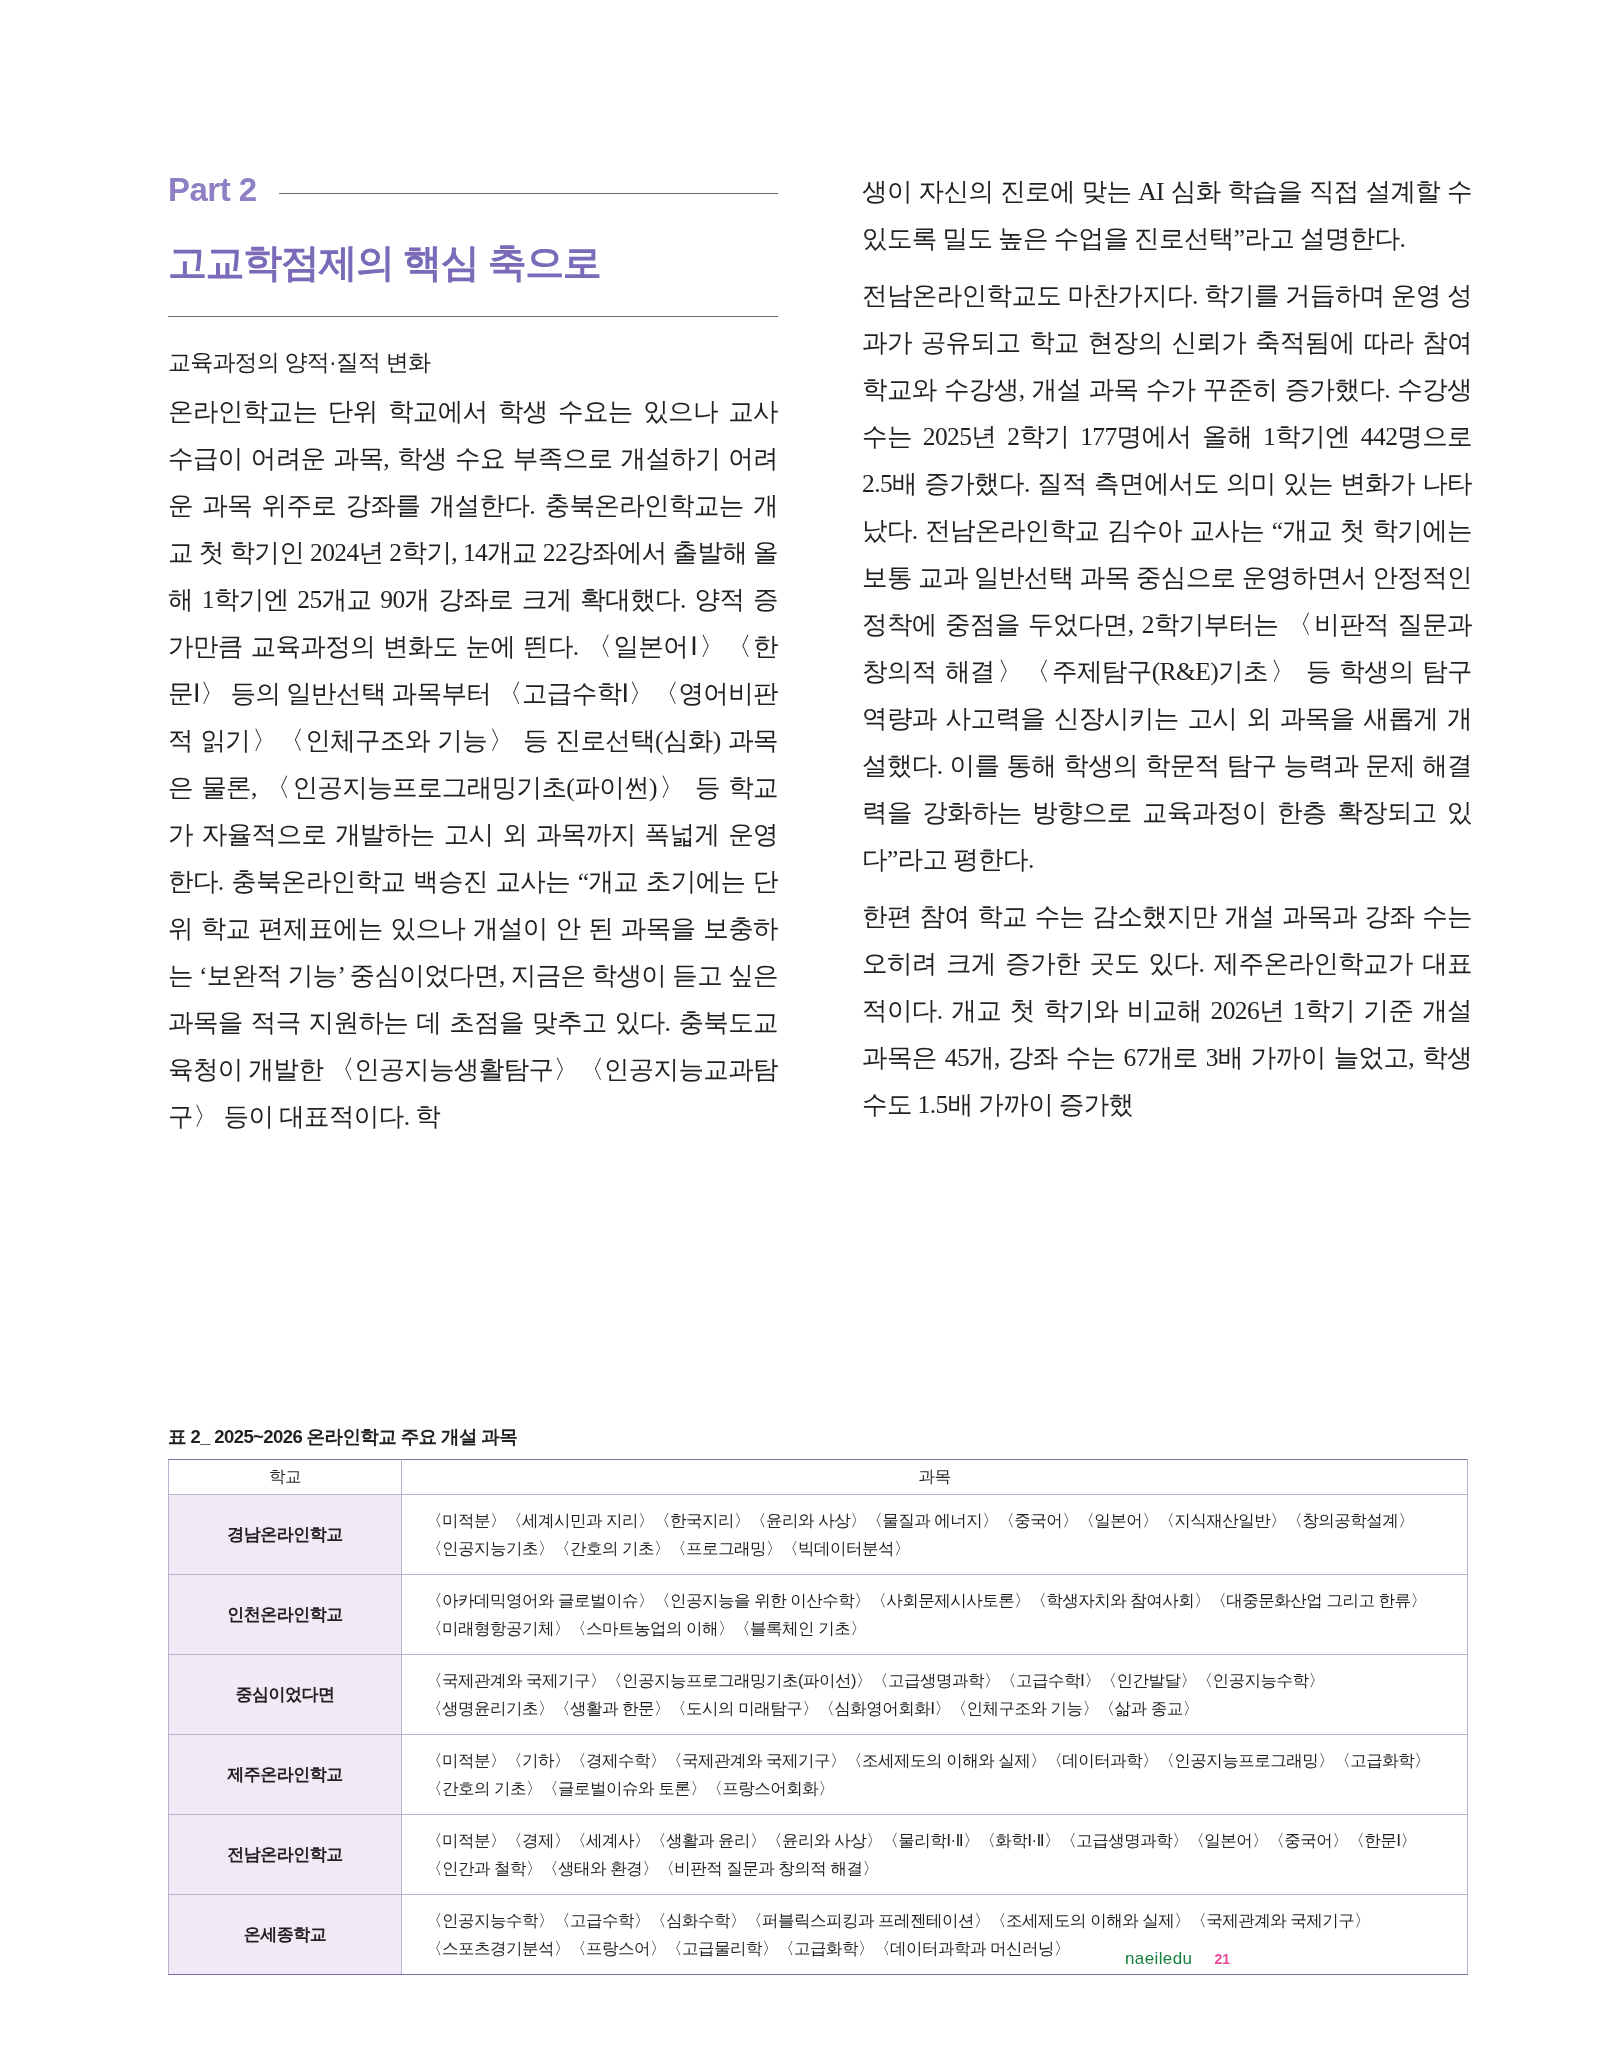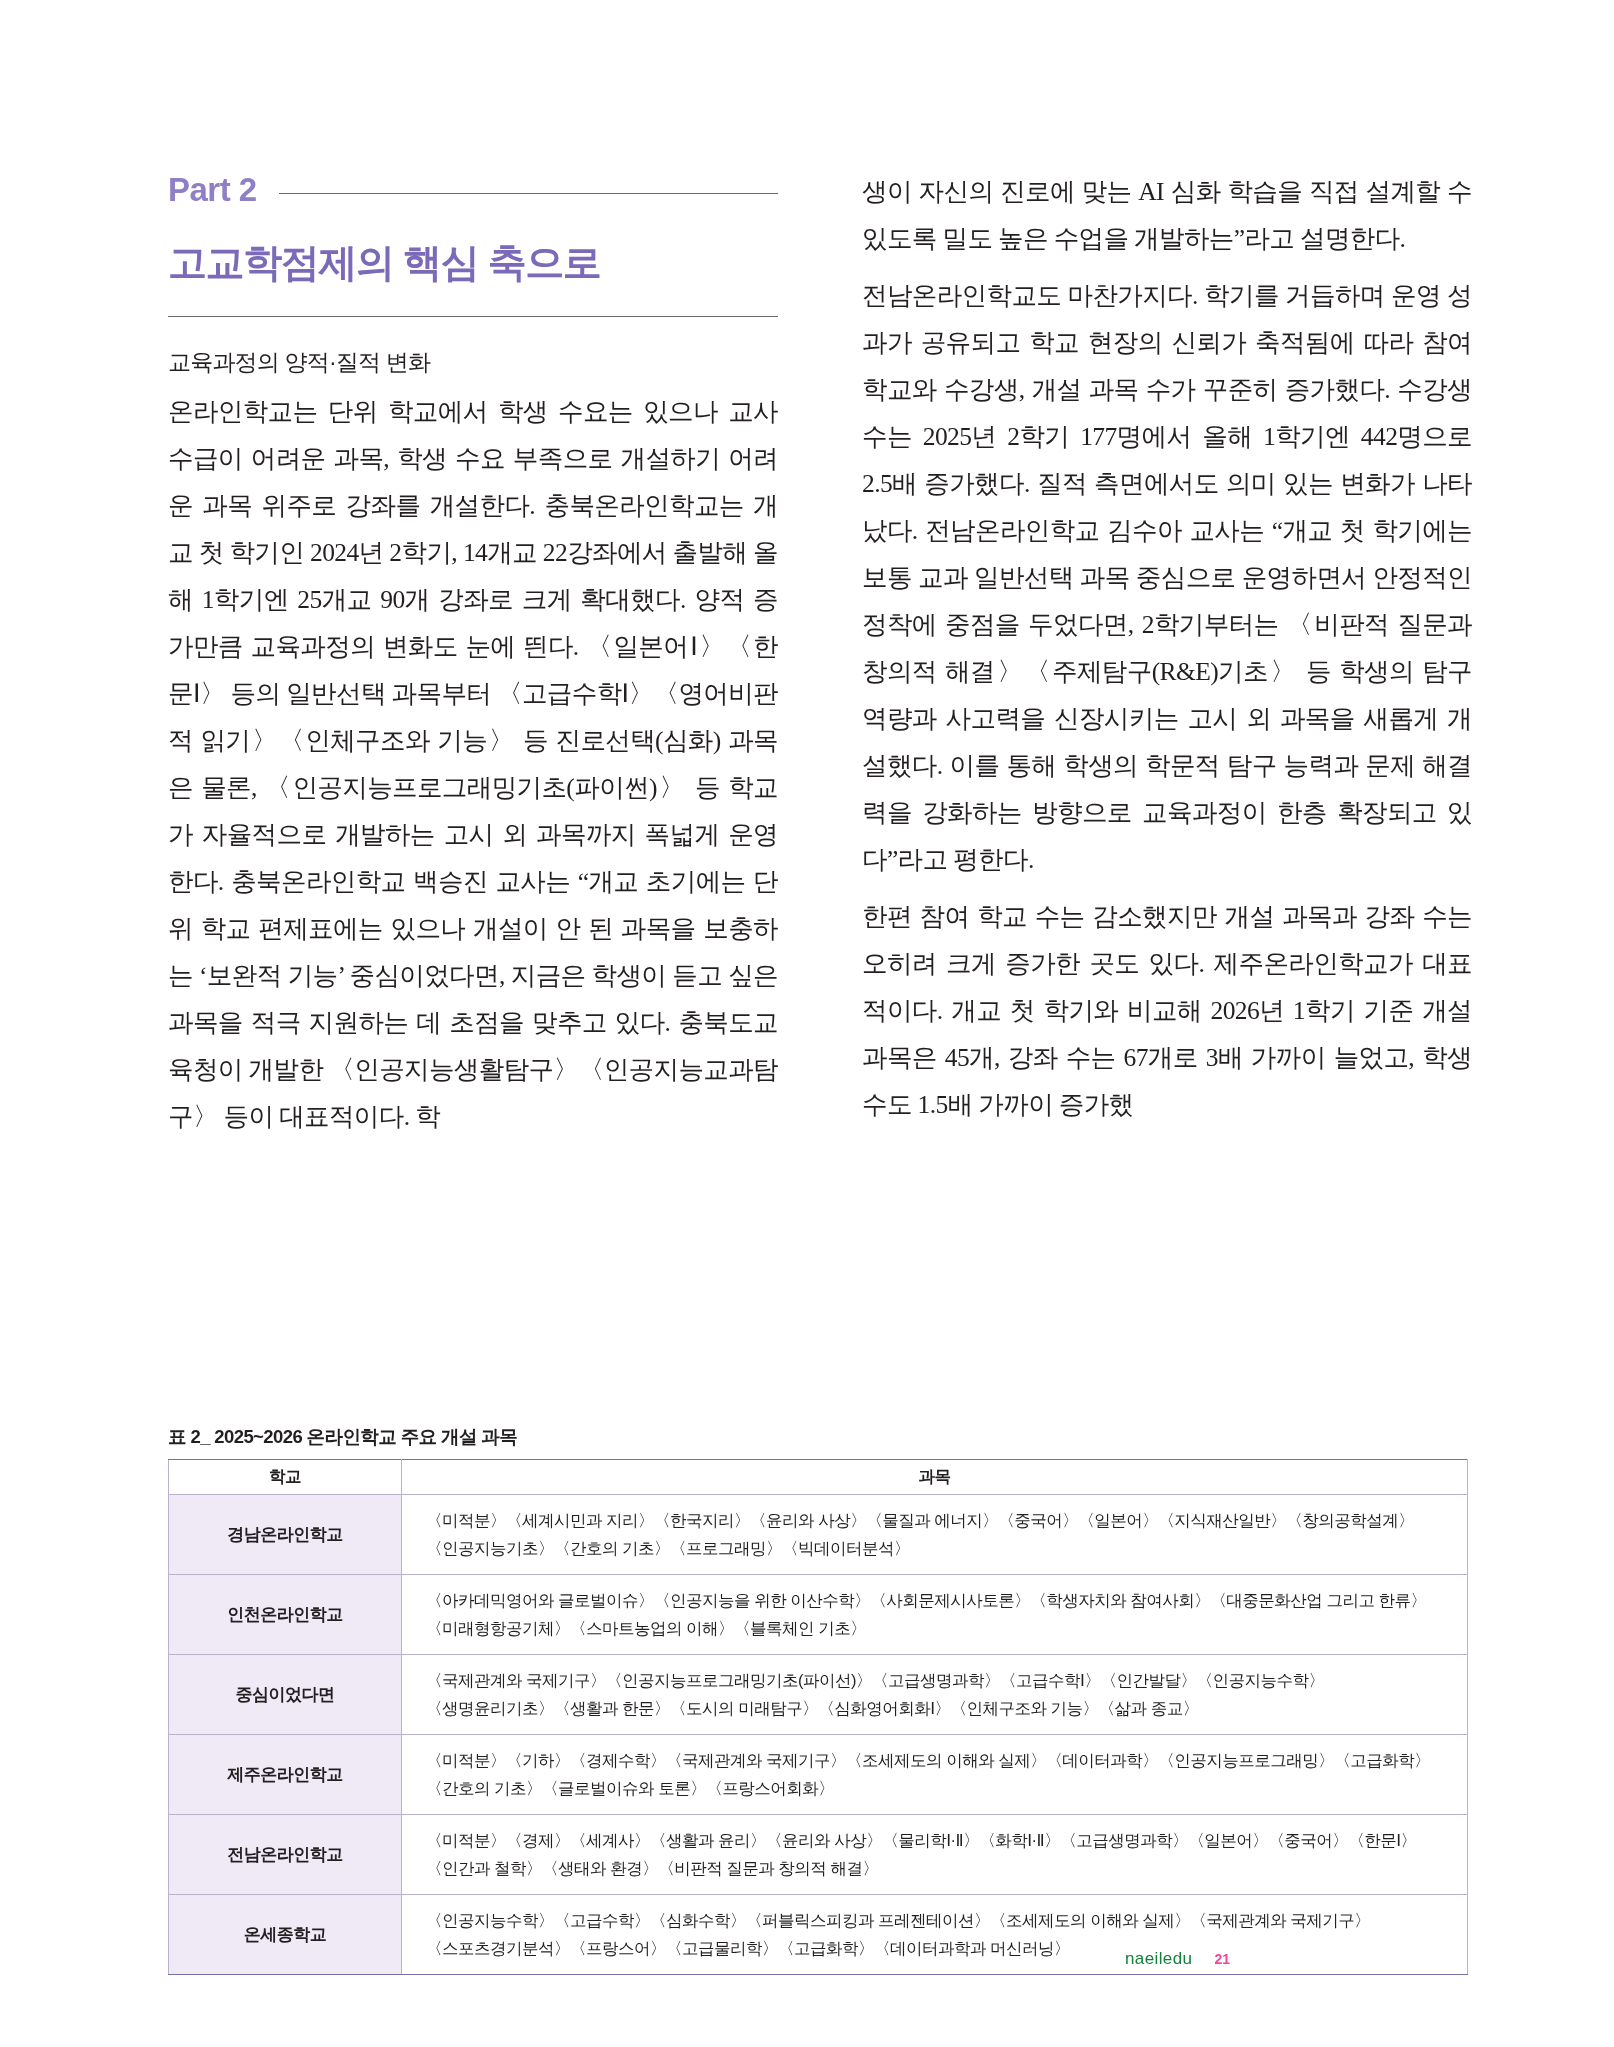--- a/index.html
+++ b/index.html
@@ -113,21 +113,21 @@
     border: 1px solid #b9b2cf;
     font-family: "Liberation Sans", sans-serif;
     font-size: 16.5px;
     letter-spacing: -0.5px;
     color: #231f20;
     padding: 0;
   }
   table.datatable thead th {
     background: #ffffff;
     height: 34px;
-    font-weight: bold;
+    font-weight: normal;
     text-align: center;
     border-top: 1.5px solid #7a6fa5;
     border-bottom: 1px solid #b9b2cf;
   }
   table.datatable thead th.c1 { width: 232px; }
   table.datatable td.school {
     background: #efeaf6;
     text-align: center;
     font-weight: bold;
     font-size: 17px;
@@ -177,21 +177,21 @@
     </div>
     <div class="part-title">고교학점제의 핵심 축으로</div>
     <div class="title-rule"></div>
 
     <div class="sub-head">교육과정의 양적·질적 변화</div>
 
     <p class="body">온라인학교는 단위 학교에서 학생 수요는 있으나 교사 수급이 어려운 과목, 학생 수요 부족으로 개설하기 어려운 과목 위주로 강좌를 개설한다. 충북온라인학교는 개교 첫 학기인 2024년 2학기, 14개교 22강좌에서 출발해 올해 1학기엔 25개교 90개 강좌로 크게 확대했다. 양적 증가만큼 교육과정의 변화도 눈에 띈다. 〈일본어Ⅰ〉〈한문Ⅰ〉 등의 일반선택 과목부터 〈고급수학Ⅰ〉〈영어비판적 읽기〉〈인체구조와 기능〉 등 진로선택(심화) 과목은 물론, 〈인공지능프로그래밍기초(파이썬)〉 등 학교가 자율적으로 개발하는 고시 외 과목까지 폭넓게 운영한다. 충북온라인학교 백승진 교사는 “개교 초기에는 단위 학교 편제표에는 있으나 개설이 안 된 과목을 보충하는 ‘보완적 기능’ 중심이었다면, 지금은 학생이 듣고 싶은 과목을 적극 지원하는 데 초점을 맞추고 있다. 충북도교육청이 개발한 〈인공지능생활탐구〉〈인공지능교과탐구〉 등이 대표적이다. 학</p>
   </div>
 
   <div class="col-right">
-    <p class="body">생이 자신의 진로에 맞는 AI 심화 학습을 직접 설계할 수 있도록 밀도 높은 수업을 개발하는”라고 설명한다.</p>
+    <p class="body">생이 자신의 진로에 맞는 AI 심화 학습을 직접 설계할 수 있도록 밀도 높은 수업을 진로선택”라고 설명한다.</p>
     <p class="body">전남온라인학교도 마찬가지다. 학기를 거듭하며 운영 성과가 공유되고 학교 현장의 신뢰가 축적됨에 따라 참여 학교와 수강생, 개설 과목 수가 꾸준히 증가했다. 수강생 수는 2025년 2학기 177명에서 올해 1학기엔 442명으로 2.5배 증가했다. 질적 측면에서도 의미 있는 변화가 나타났다. 전남온라인학교 김수아 교사는 “개교 첫 학기에는 보통 교과 일반선택 과목 중심으로 운영하면서 안정적인 정착에 중점을 두었다면, 2학기부터는 〈비판적 질문과 창의적 해결〉〈주제탐구(R&amp;E)기초〉 등 학생의 탐구 역량과 사고력을 신장시키는 고시 외 과목을 새롭게 개설했다. 이를 통해 학생의 학문적 탐구 능력과 문제 해결력을 강화하는 방향으로 교육과정이 한층 확장되고 있다”라고 평한다.</p>
     <p class="body">한편 참여 학교 수는 감소했지만 개설 과목과 강좌 수는 오히려 크게 증가한 곳도 있다. 제주온라인학교가 대표적이다. 개교 첫 학기와 비교해 2026년 1학기 기준 개설 과목은 45개, 강좌 수는 67개로 3배 가까이 늘었고, 학생 수도 1.5배 가까이 증가했</p>
   </div>
 
   <div class="table-wrap">
     <div class="table-caption">표 2_ 2025~2026 온라인학교 주요 개설 과목</div>
     <table class="datatable">
       <thead>
         <tr>
           <th class="c1">학교</th>

